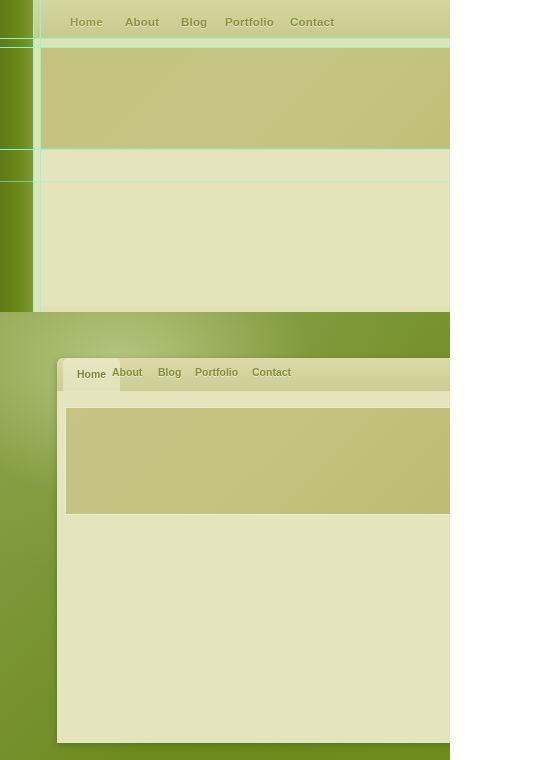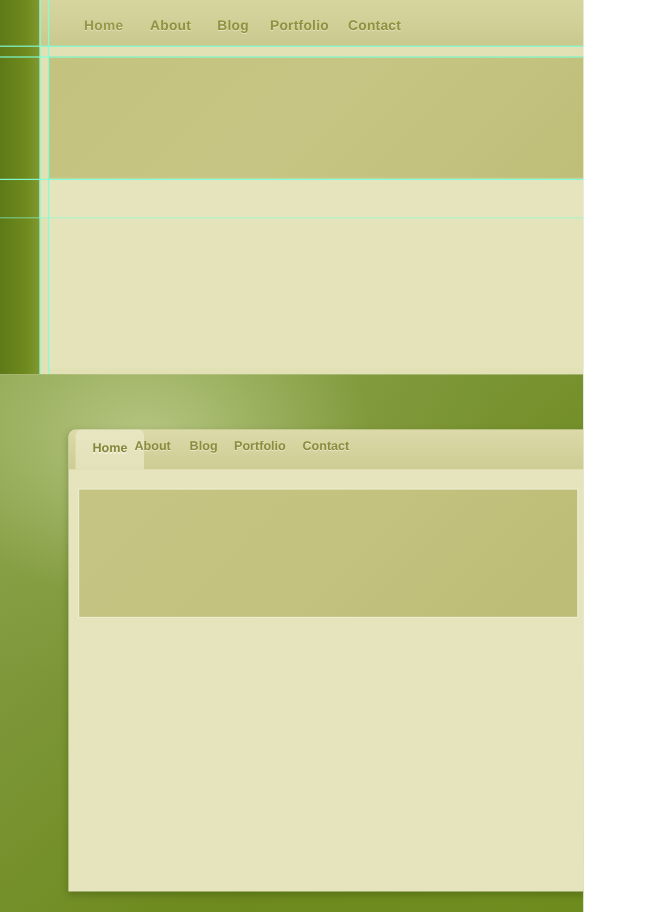--- a/index.html
+++ b/index.html
@@ -4,21 +4,21 @@
 <style>
   html, body {
     margin: 0; padding: 0;
     width: 550px; height: 760px;
     overflow: hidden;
     font-family: "Liberation Sans", sans-serif;
     background: #ffffff;
   }
   #stage {
     position: relative;
-    width: 486px; height: 760px;
+    width: 450px; height: 760px;
     overflow: hidden;
   }
 
   
   #top-section {
     position: absolute; left: 0; top: 0;
     width: 550px; height: 312px;
     background: linear-gradient(to right,
         #5e7a18 0%, #6f8a1d 4%, #93a648 8%,
         #c2c389 13%, #dcdcae 17%,

